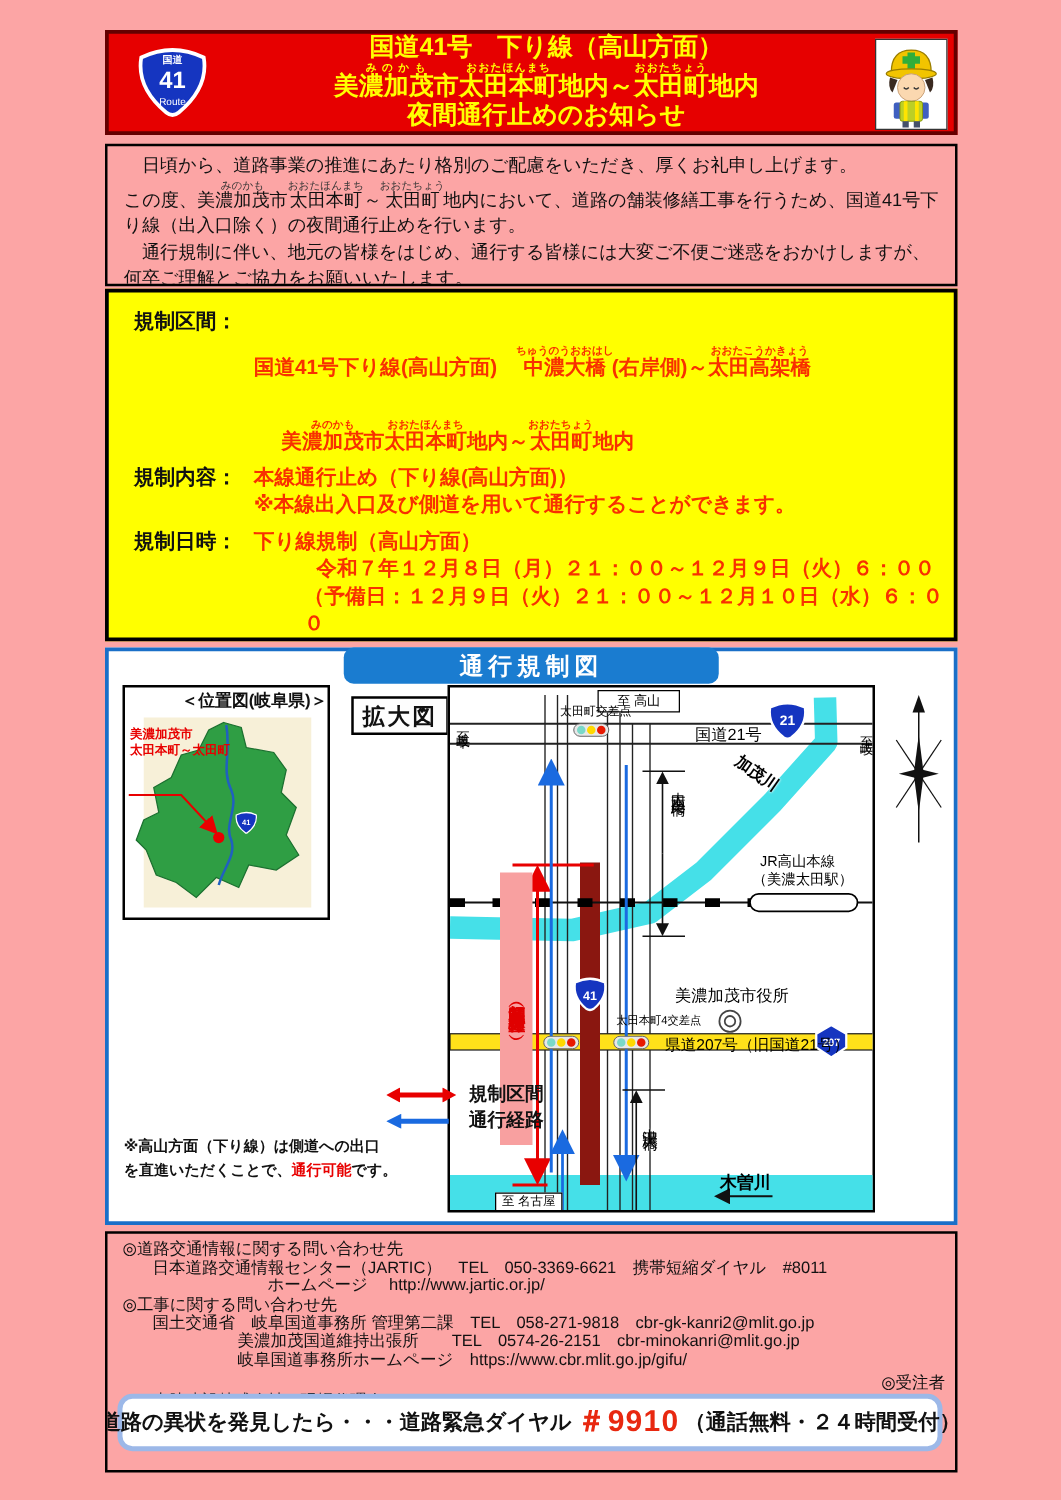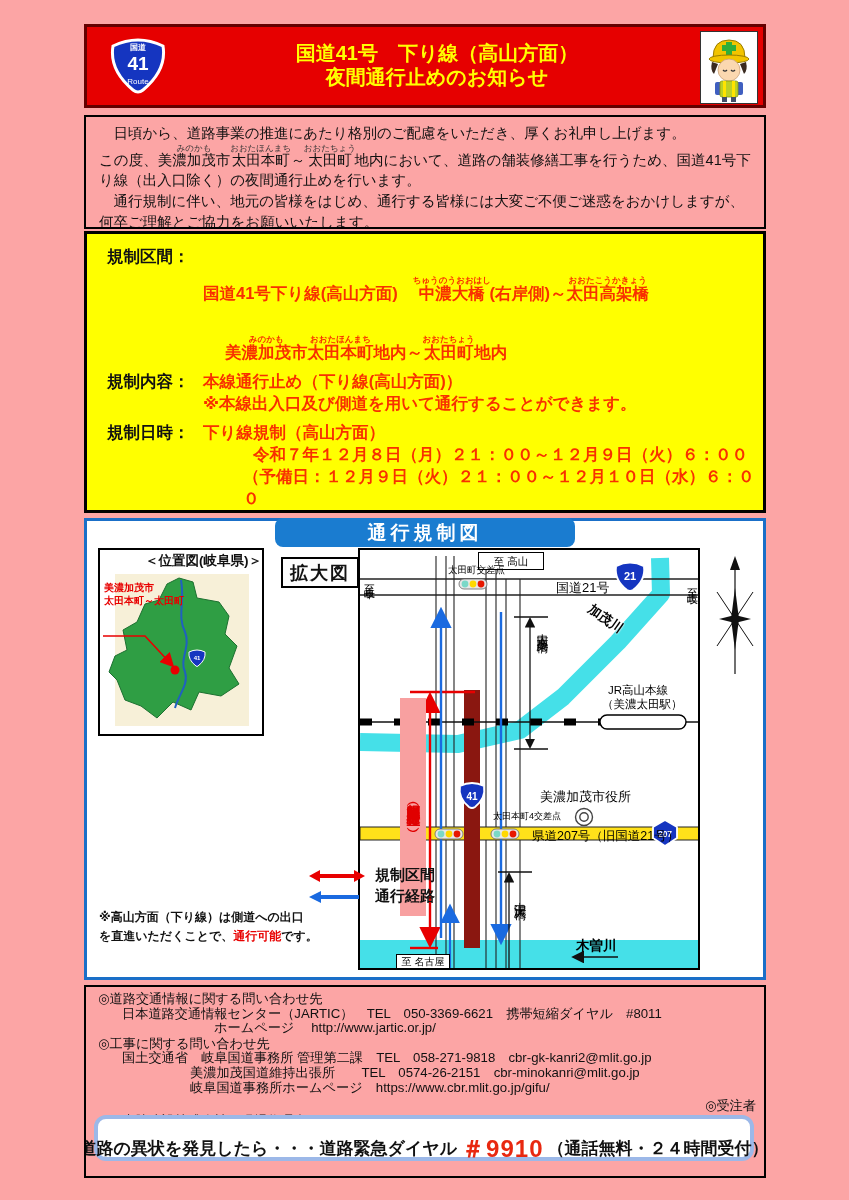--- a/index.html
+++ b/index.html
@@ -48,41 +48,44 @@
   .mapnote{position:absolute;left:12px;top:387px;width:256px;font-size:12px;font-weight:bold;line-height:1.55;}
   .mapnote .em{color:#e80000;}
   
   .contacts{left:84px;top:985px;width:682px;height:193px;border:2px solid #000;box-sizing:border-box;
           padding:4px 8px;font-size:13.2px;line-height:14.6px;overflow:hidden;}
   .c-head{margin-left:4px;margin-top:1px;}
   .c-ind1{margin-left:28px;}
   .c-ind2{margin-left:120px;}
   .c-ind3{margin-left:96px;}
   .emergency{position:absolute;left:8px;top:128px;width:660px;height:46px;border:4px solid #9cb8e8;border-radius:12px;
-          background:#fff;box-sizing:border-box;display:flex;align-items:flex-end;justify-content:center;}
+          background:#fff;box-sizing:border-box;display:flex;align-items:center;justify-content:center;}
   .emergency .inner{display:flex;align-items:center;font-weight:bold;font-size:17px;white-space:nowrap;}
   .emergency .num{color:#e82810;font-size:24px;margin:0 4px;letter-spacing:1px;}
   ruby{ruby-align:center;}
 </style>
 </head>
 <body>
 
 <div class="page">
 
   <div class="abs header">
     <div class="abs" style="left:14px;top:9px;width:74px;height:62px;">
       <svg width="74" height="62" viewBox="0 0 74 62">
         <path d="M12,10 Q37,-2 62,10 Q66,34 42,54 Q37,58 32,54 Q8,34 12,10 Z" fill="#1535c0" stroke="#fff" stroke-width="3"></path>
         <text x="37" y="14" text-anchor="middle" font-size="8" fill="#fff" font-weight="bold">国道</text>
         <text x="37" y="34" text-anchor="middle" font-size="19" fill="#fff" font-weight="bold">41</text>
         <text x="37" y="48" text-anchor="middle" font-size="8" fill="#fff">Route</text>
       </svg>
     </div>
     <div class="hdr-titles">
       <div class="hdr-l1">国道41号　下り線（高山方面）</div>
+      <div class="hdr-l2">
+        <ruby><span>美濃加茂市</span><rt>み の か も</rt></ruby><ruby><span>太田本町</span><rt>おおたほんまち</rt></ruby><span>地内～</span><ruby><span>太田町</span><rt>おおたちょう</rt></ruby><span>地内</span>
+      </div>
       <div class="hdr-l3">夜間通行止めのお知らせ</div>
     </div>
     <div class="worker-box">
       <svg width="56" height="71" viewBox="0 0 56 71">
         <path d="M12,26 Q12,8 28,8 Q44,8 44,26 Z" fill="#f2c400" stroke="#9a7d00" stroke-width="1"></path>
         <rect x="25" y="10" width="6" height="13" fill="#2fae3a"></rect>
         <rect x="21" y="13" width="14" height="6" fill="#2fae3a"></rect>
         <ellipse cx="28" cy="27" rx="20" ry="4" fill="#f2c400" stroke="#9a7d00" stroke-width="1"></ellipse>
         <path d="M11,30 q-2,8 2,12 l4,-10 Z" fill="#3a2a20"></path>
         <path d="M45,30 q2,8 -2,12 l-4,-10 Z" fill="#3a2a20"></path>

